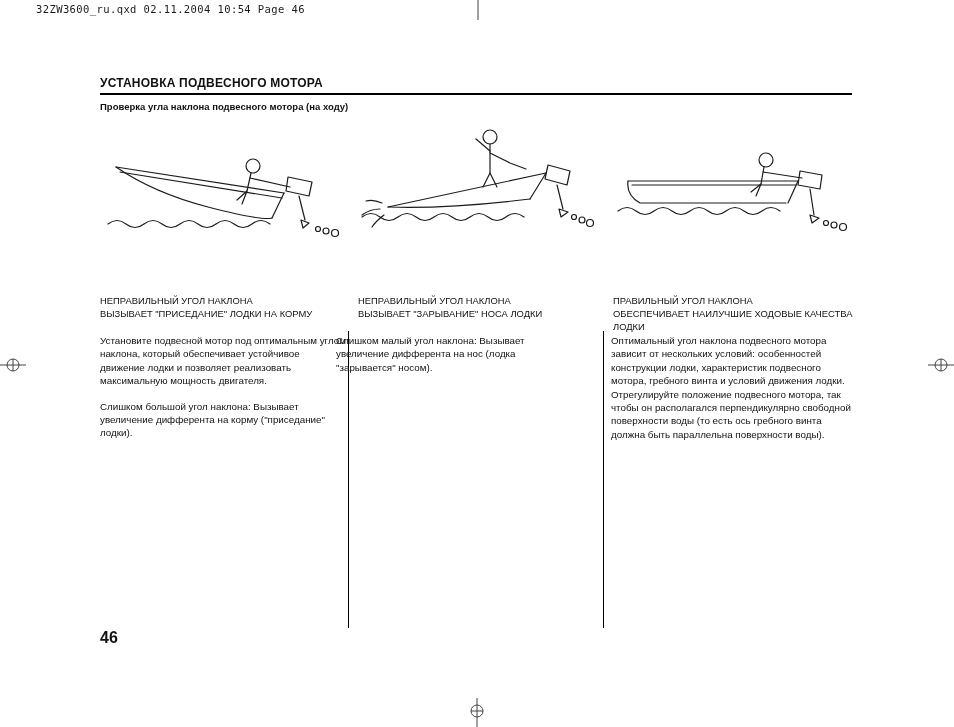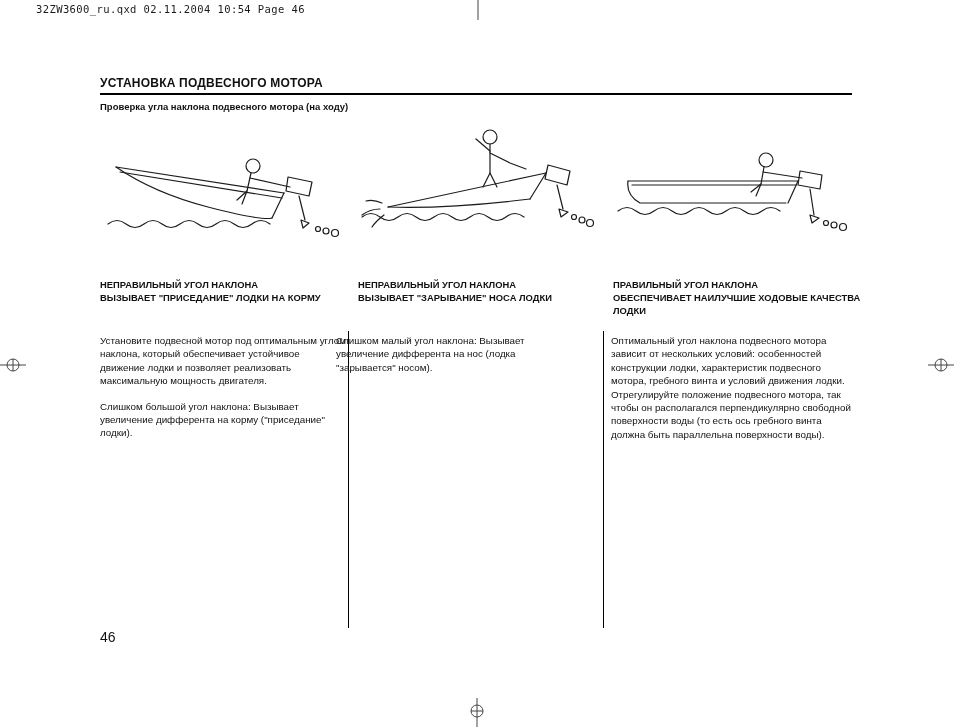--- a/index.html
+++ b/index.html
@@ -28,33 +28,33 @@
   }
   .section-subtitle {
     position:absolute; left:100px; top:101px;
     font-size:9.5px; font-weight:bold;
   }
   .figure {
     position:absolute; top:120px; width:243px; height:132px;
     display:flex; align-items:center; justify-content:center;
   }
   .caption {
-    position:absolute; top:278px; width:256px;
-    font-size:9.4px; line-height:1.4; white-space:pre-line;font-weight:bold;
+    position:absolute; top:294px; width:256px;
+    font-size:9.4px; line-height:1.4; white-space:pre-line;
   }
   .bodytext {
     position:absolute; top:334px;
     font-size:9.8px; line-height:1.37;
   }
   .bodytext p + p { margin-top:12px; }
   .col-divider {
     position:absolute; top:331px; width:1px; height:297px; background:#000;
   }
   .page-number {
-    position:absolute; left:100px; top:629px; font-size:14px;
+    position:absolute; left:100px; top:629px; font-size:16px;font-weight:bold;
   }
   .boat { display:block; }
   .boat path, .boat circle { fill:none; stroke:#1c1c1c; stroke-width:1.2; stroke-linecap:round; stroke-linejoin:round; }
 </style>
 </head>
 <body>
 
 <div>
 
   <div class="file-header">32ZW3600_ru.qxd  02.11.2004  10:54  Page 46</div>

